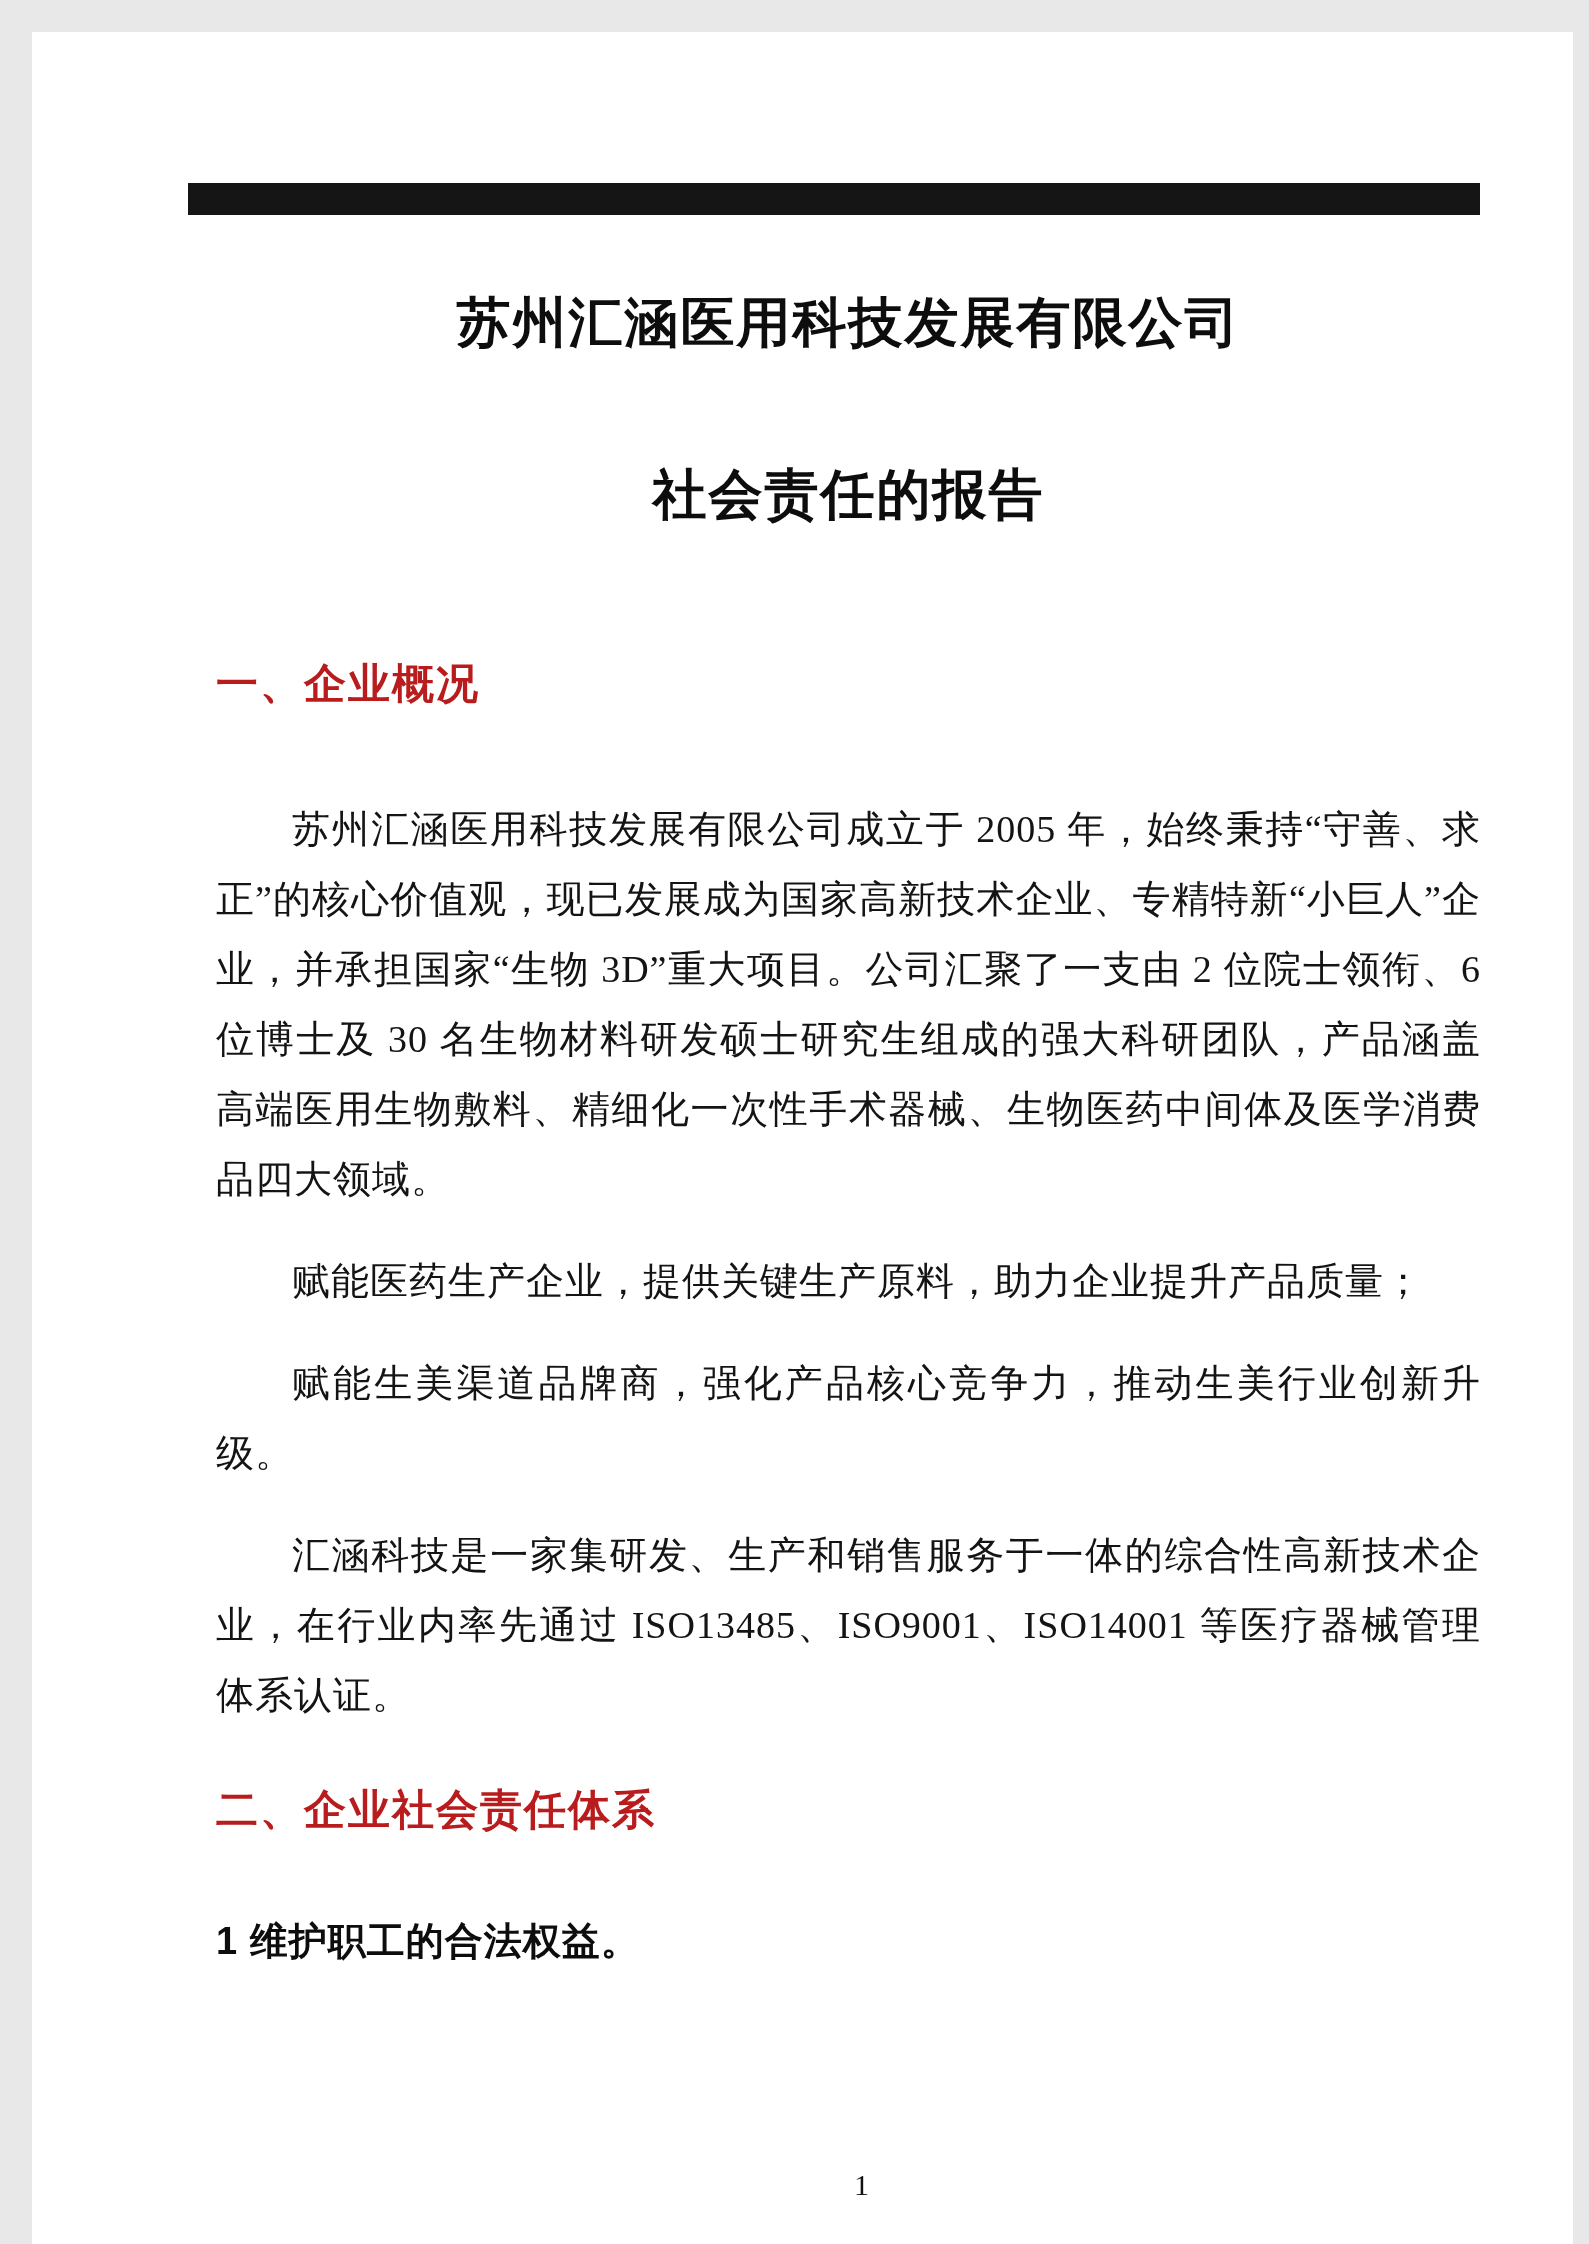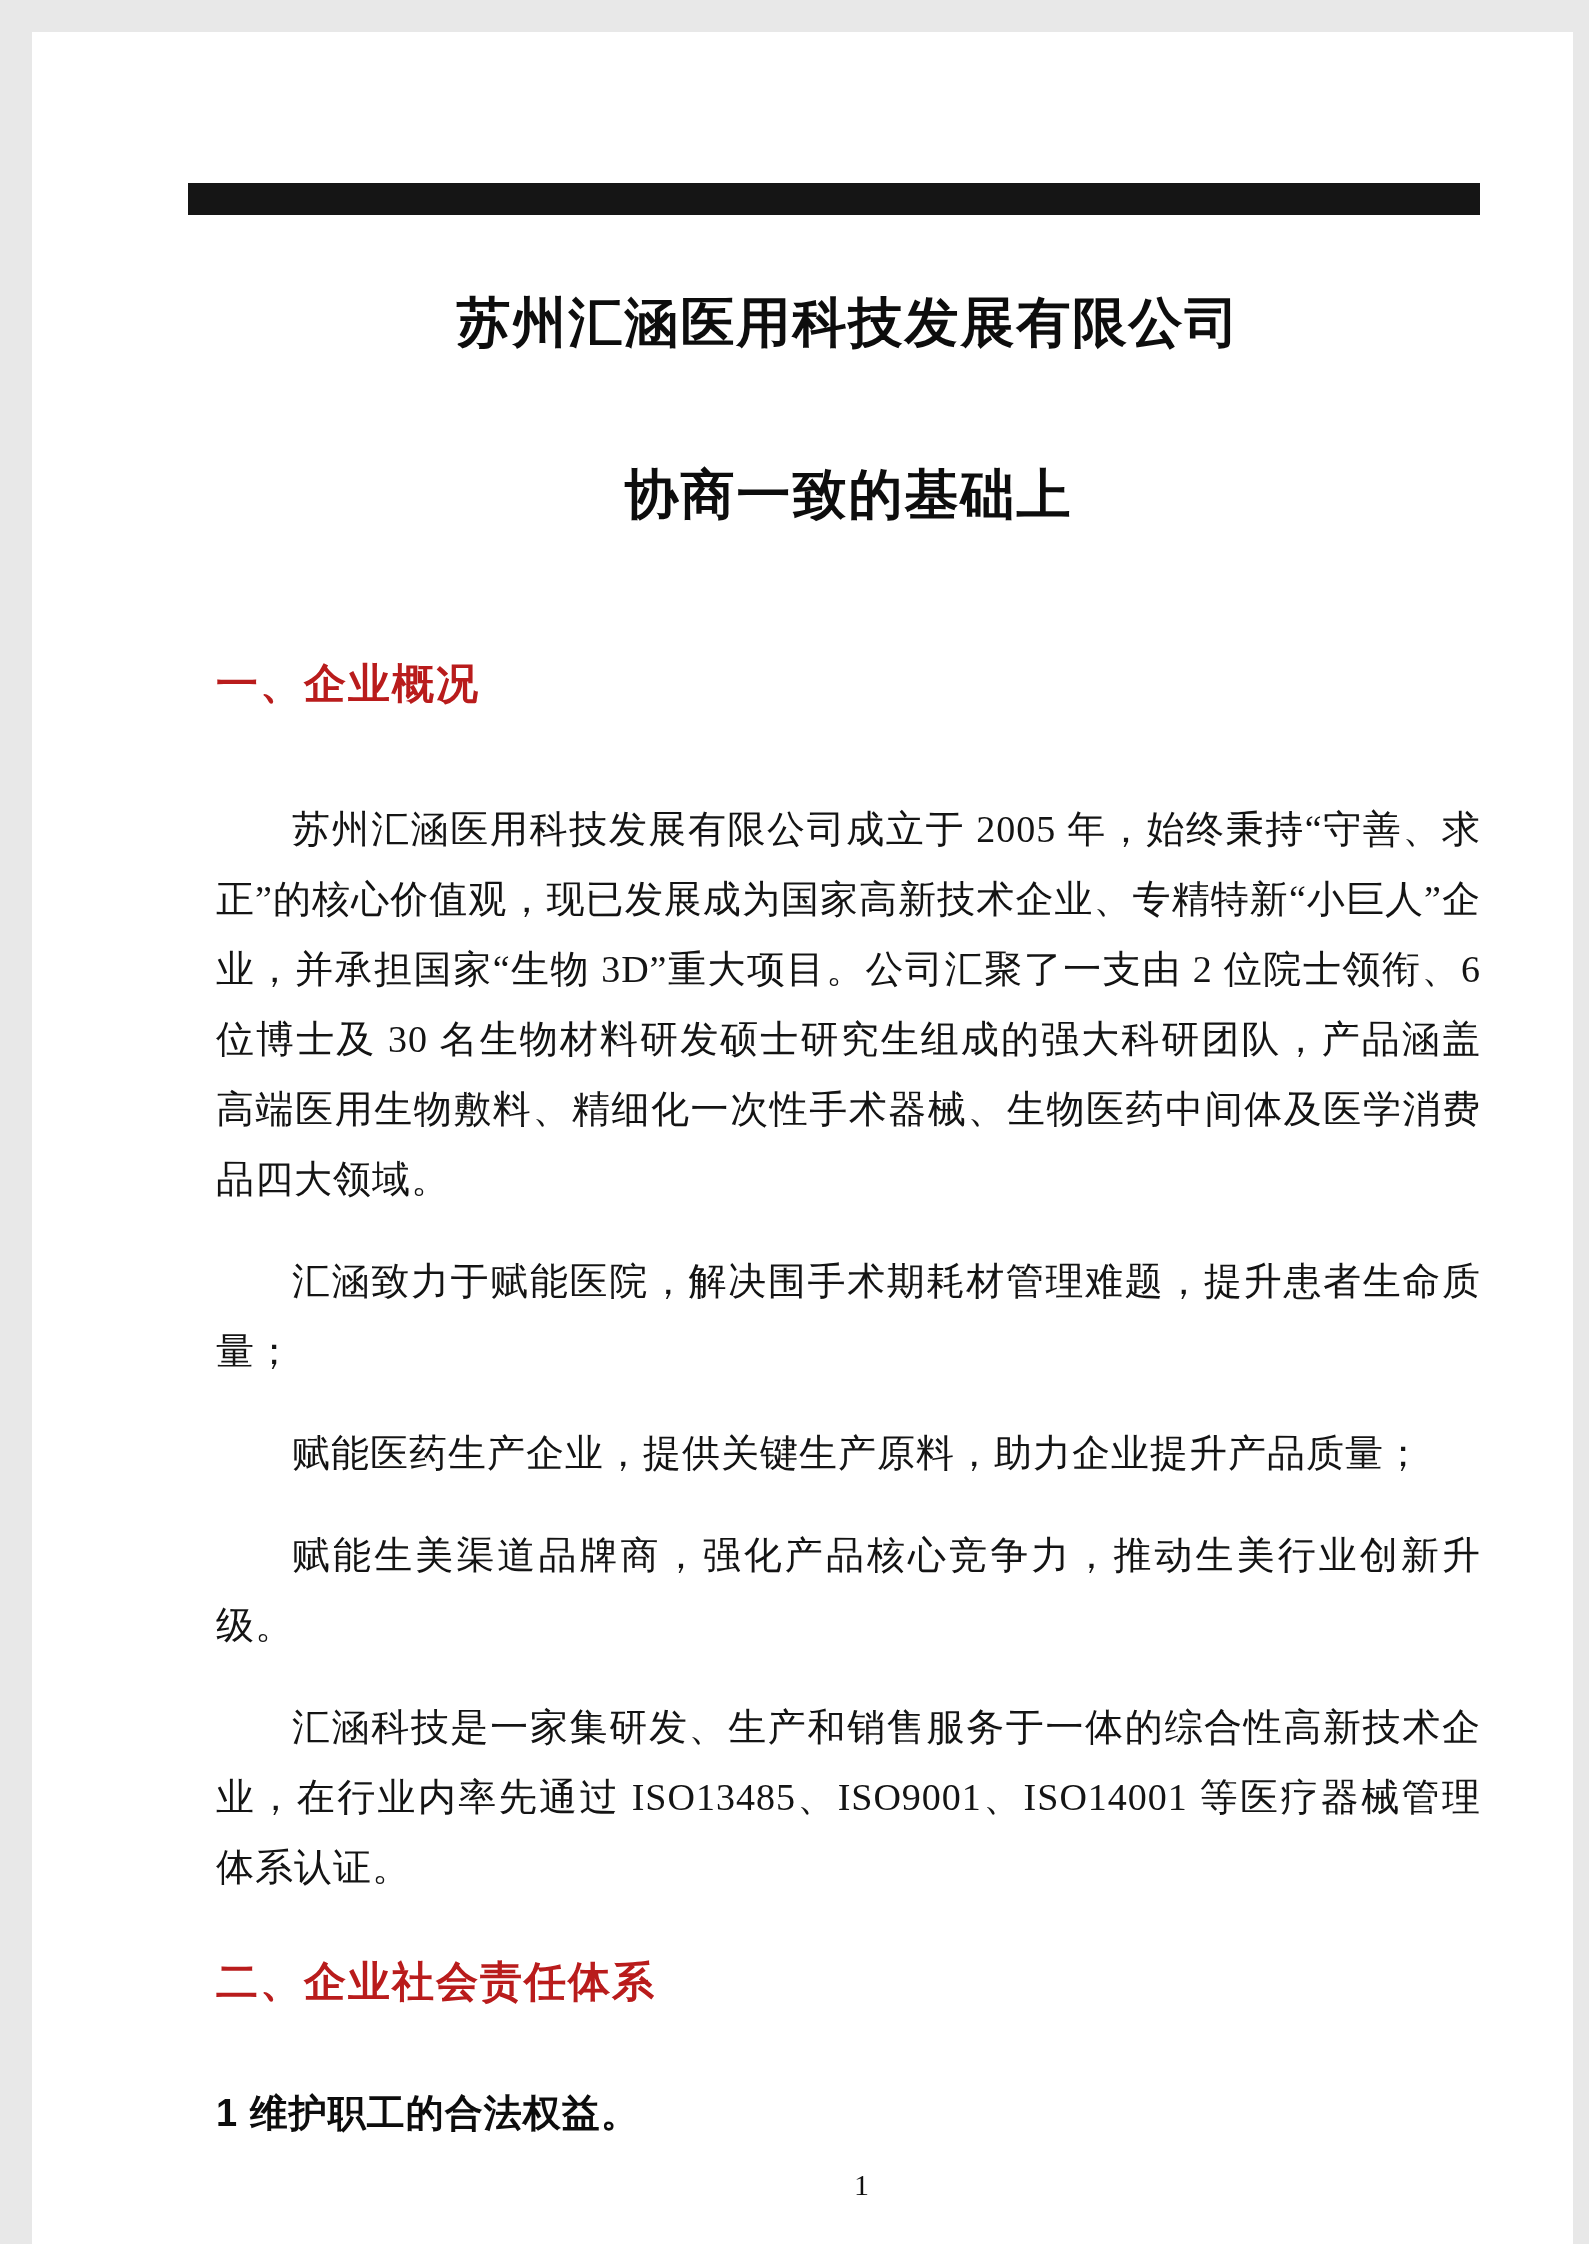--- a/index.html
+++ b/index.html
@@ -87,28 +87,27 @@
 <body>
 
 <div class="page">
 
   <div class="top-rule"></div>
 
   <div class="content">
 
     <h1 class="doc-title">苏州汇涵医用科技发展有限公司</h1>
 
-    <h1 class="doc-title subtitle">协商一致的基础上</h1>
+    <h1 class="doc-title subtitle">社会责任的报告</h1>
 
     <h2 class="section-heading">一、企业概况</h2>
 
     <p class="body-para first">苏州汇涵医用科技发展有限公司成立于 2005 年，始终秉持“守善、求正”的核心价值观，现已发展成为国家高新技术企业、专精特新“小巨人”企业，并承担国家“生物 3D”重大项目。公司汇聚了一支由 2 位院士领衔、6 位博士及 30 名生物材料研发硕士研究生组成的强大科研团队，产品涵盖高端医用生物敷料、精细化一次性手术器械、生物医药中间体及医学消费品四大领域。</p>
 
 
-    <p class="body-para">汇涵致力于赋能医院，解决围手术期耗材管理难题，提升患者生命质量；</p>
 
     <p class="body-para">赋能医药生产企业，提供关键生产原料，助力企业提升产品质量；</p>
 
     <p class="body-para">赋能生美渠道品牌商，强化产品核心竞争力，推动生美行业创新升级。</p>
 
     <p class="body-para">汇涵科技是一家集研发、生产和销售服务于一体的综合性高新技术企业，在行业内率先通过 ISO13485、ISO9001、ISO14001 等医疗器械管理体系认证。</p>
 
     <h2 class="section-heading second">二、企业社会责任体系</h2>
 
     <h3 class="sub-heading">1 维护职工的合法权益。</h3>

